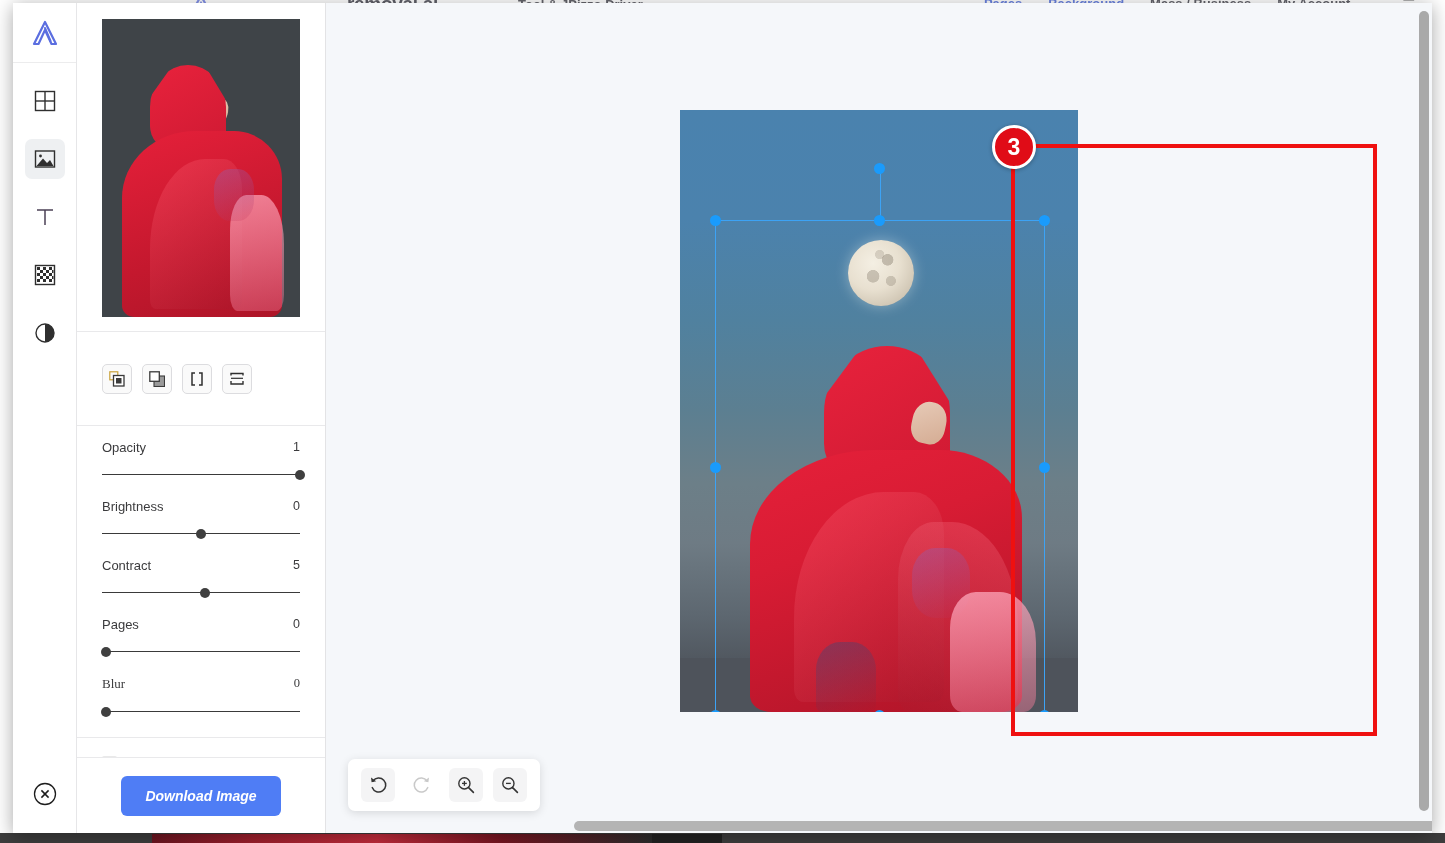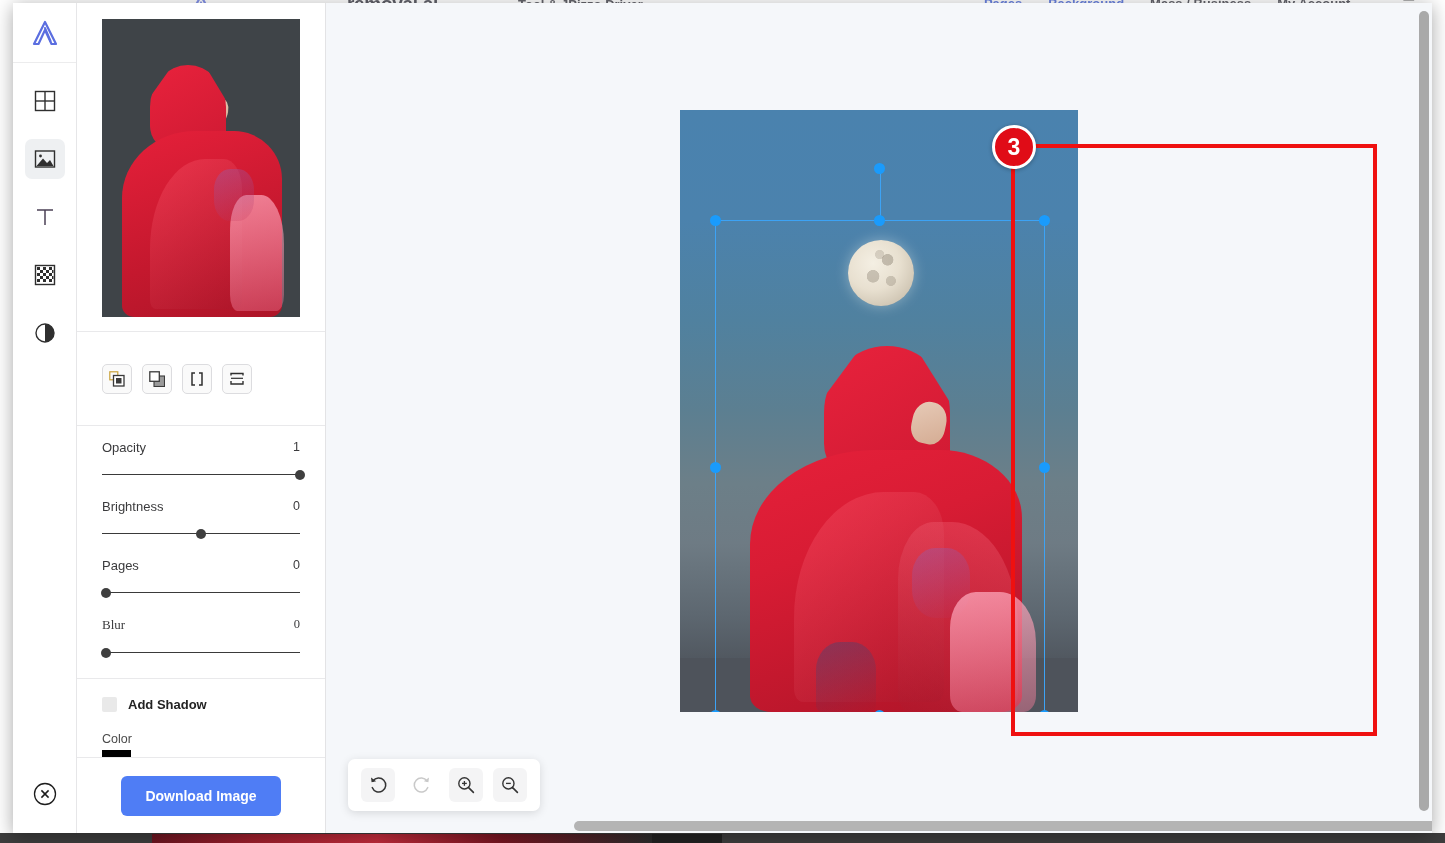--- a/index.html
+++ b/index.html
@@ -163,20 +163,21 @@
     border-top: 1px solid #e9e9eb;
     display:flex; align-items:center; justify-content:center;
     background:#fff;
   }
   #download-btn {
     background: #4f7df5; color:#fff;
     font-size: 14px; font-weight: bold;
     padding: 12px 24px; border-radius: 6px; border:none;
     cursor: pointer;
     font-family: "Liberation Sans", sans-serif;
+    font-style: italic;
   }
 
   
   #canvas-area {
     flex: 1; position: relative; background: #f5f7fa;
     overflow: hidden;
   }
   #artboard {
     position:absolute; left: 354px; top: 107px;
     width: 398px; height: 602px;
@@ -508,20 +509,30 @@
           <span>Brightness</span>
           <span class="slider-val">0</span>
         </div>
         <div class="slider-track">
           <div class="line"></div>
           <div class="knob" style="left:50%"></div>
         </div>
       </div>
       <div class="slider-row">
         <div class="slider-head">
+          <span>Contract</span>
+          <span class="slider-val">5</span>
+        </div>
+        <div class="slider-track">
+          <div class="line"></div>
+          <div class="knob" style="left:52%"></div>
+        </div>
+      </div>
+      <div class="slider-row">
+        <div class="slider-head">
           <span>Pages</span>
           <span class="slider-val">0</span>
         </div>
         <div class="slider-track">
           <div class="line"></div>
           <div class="knob" style="left:2%"></div>
         </div>
       </div>
       <div class="slider-row">
         <div class="slider-head">

